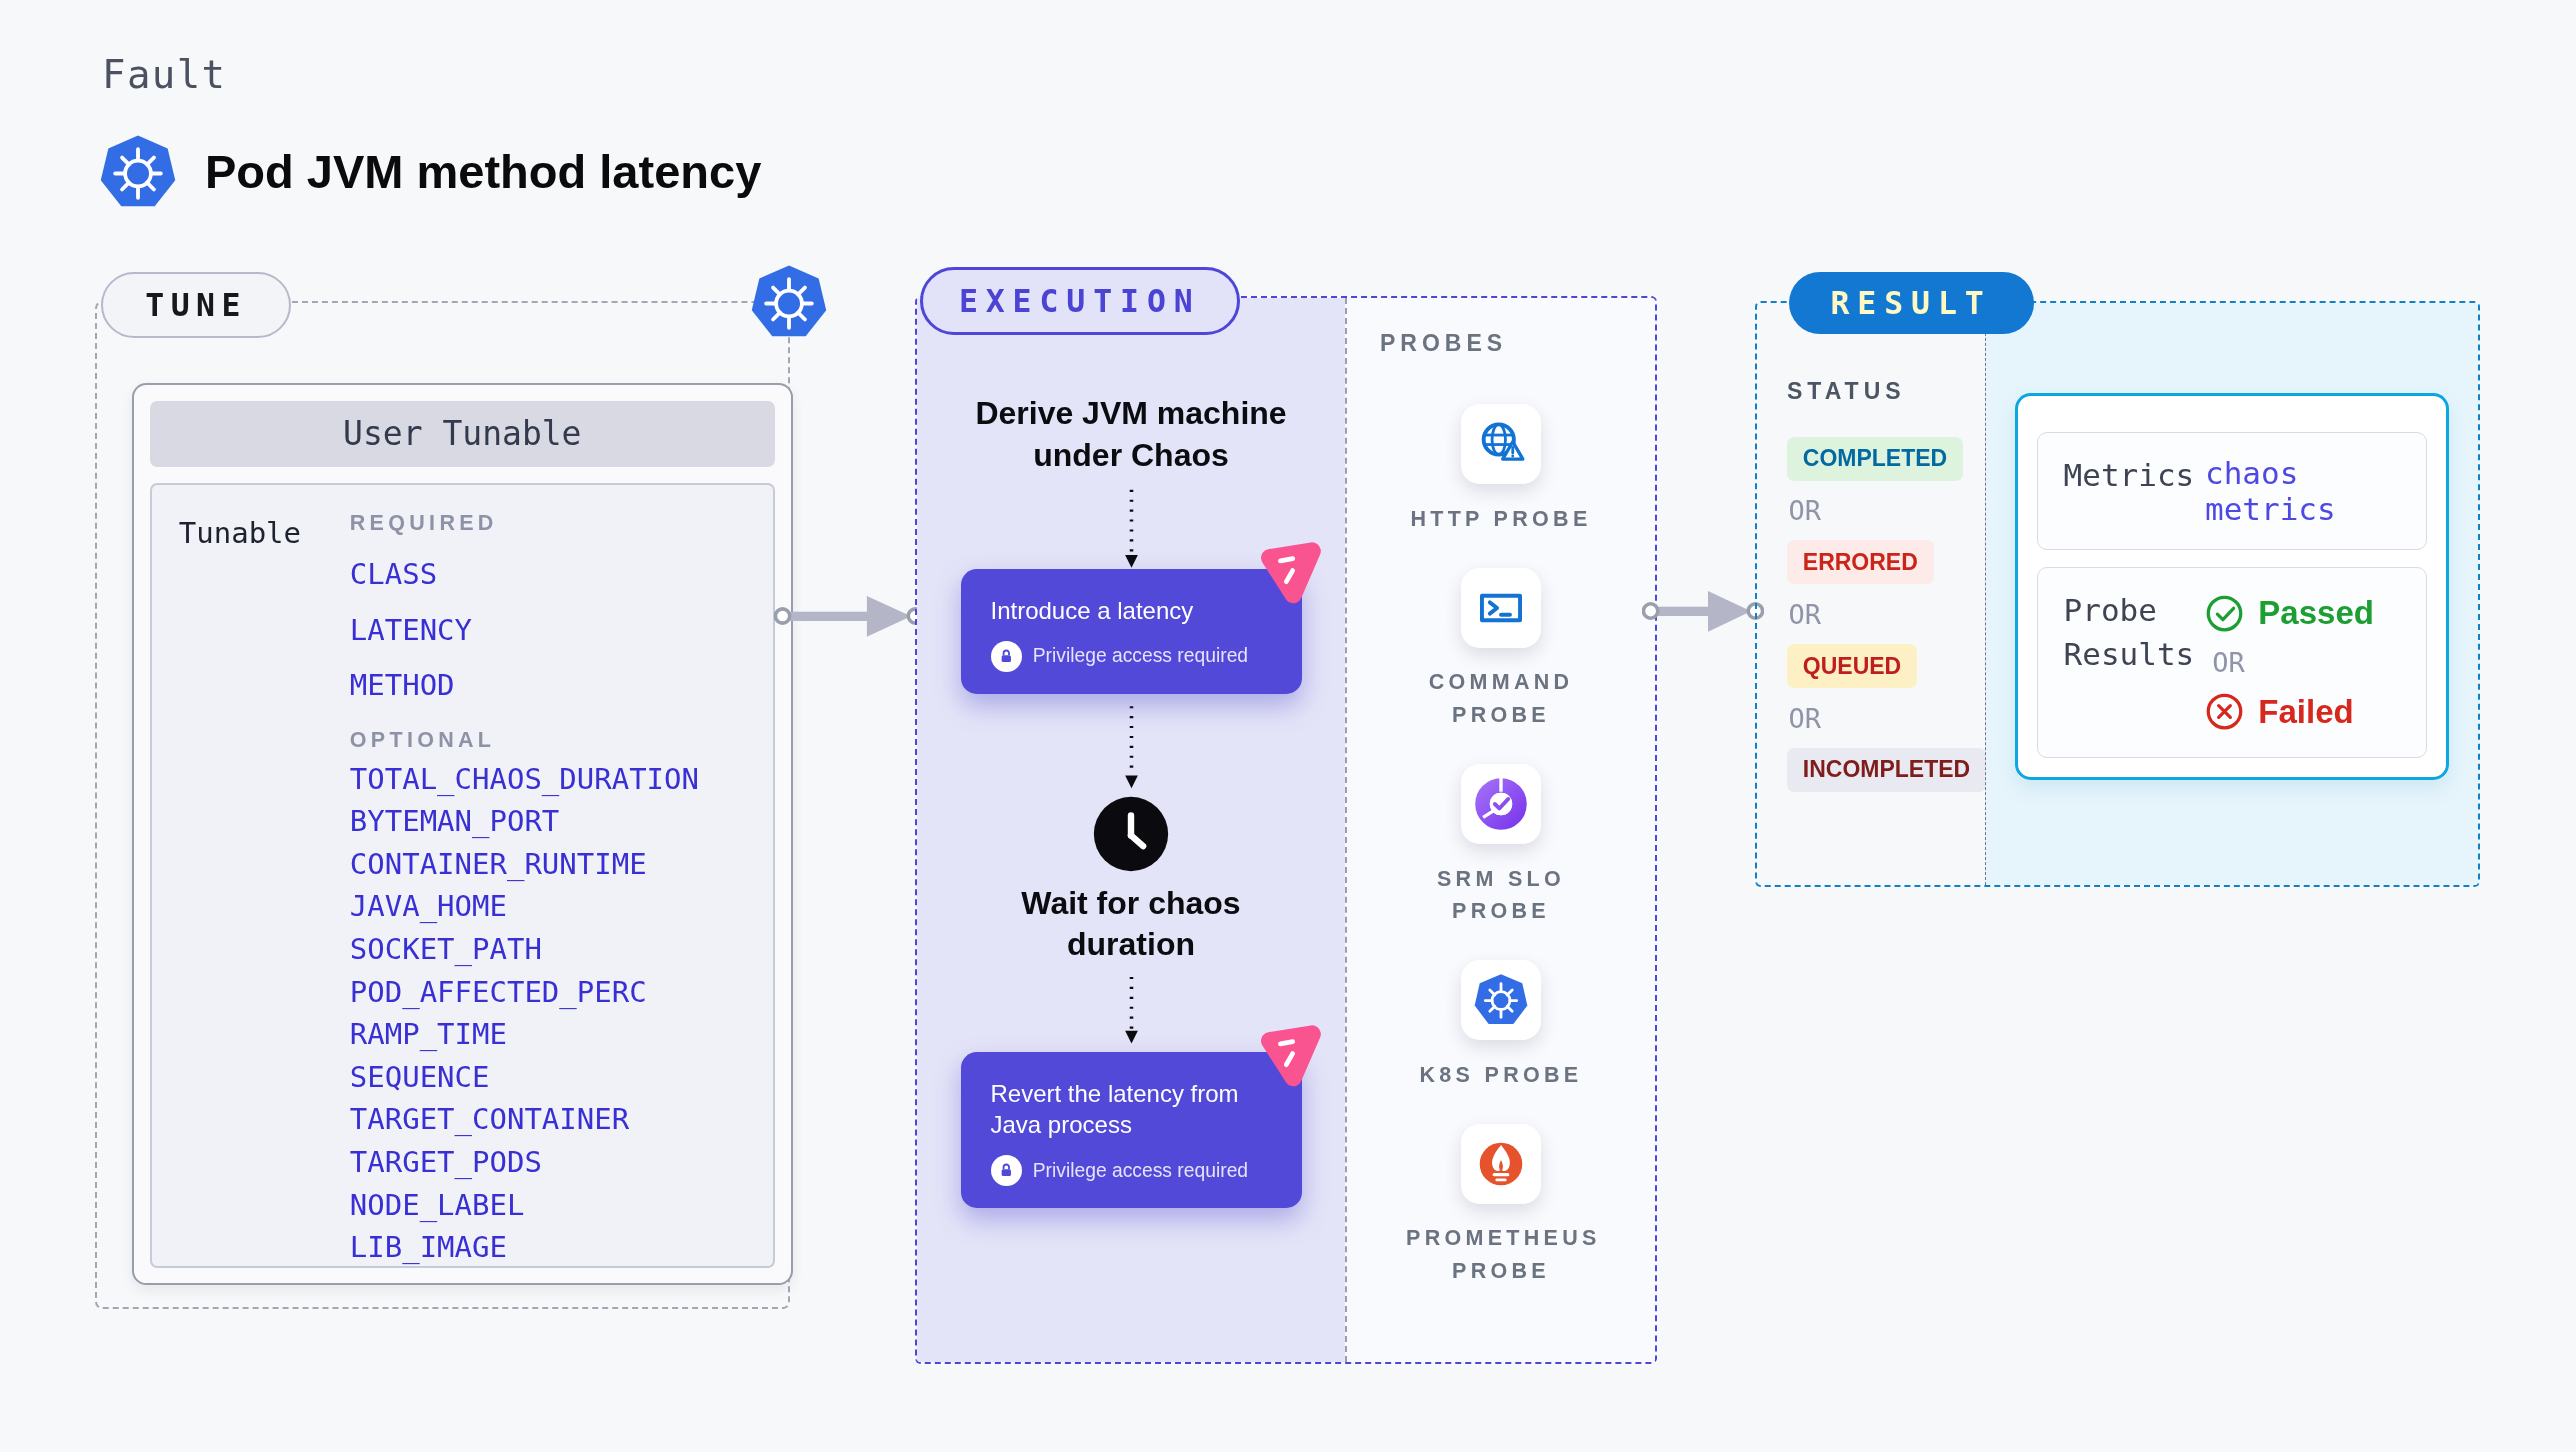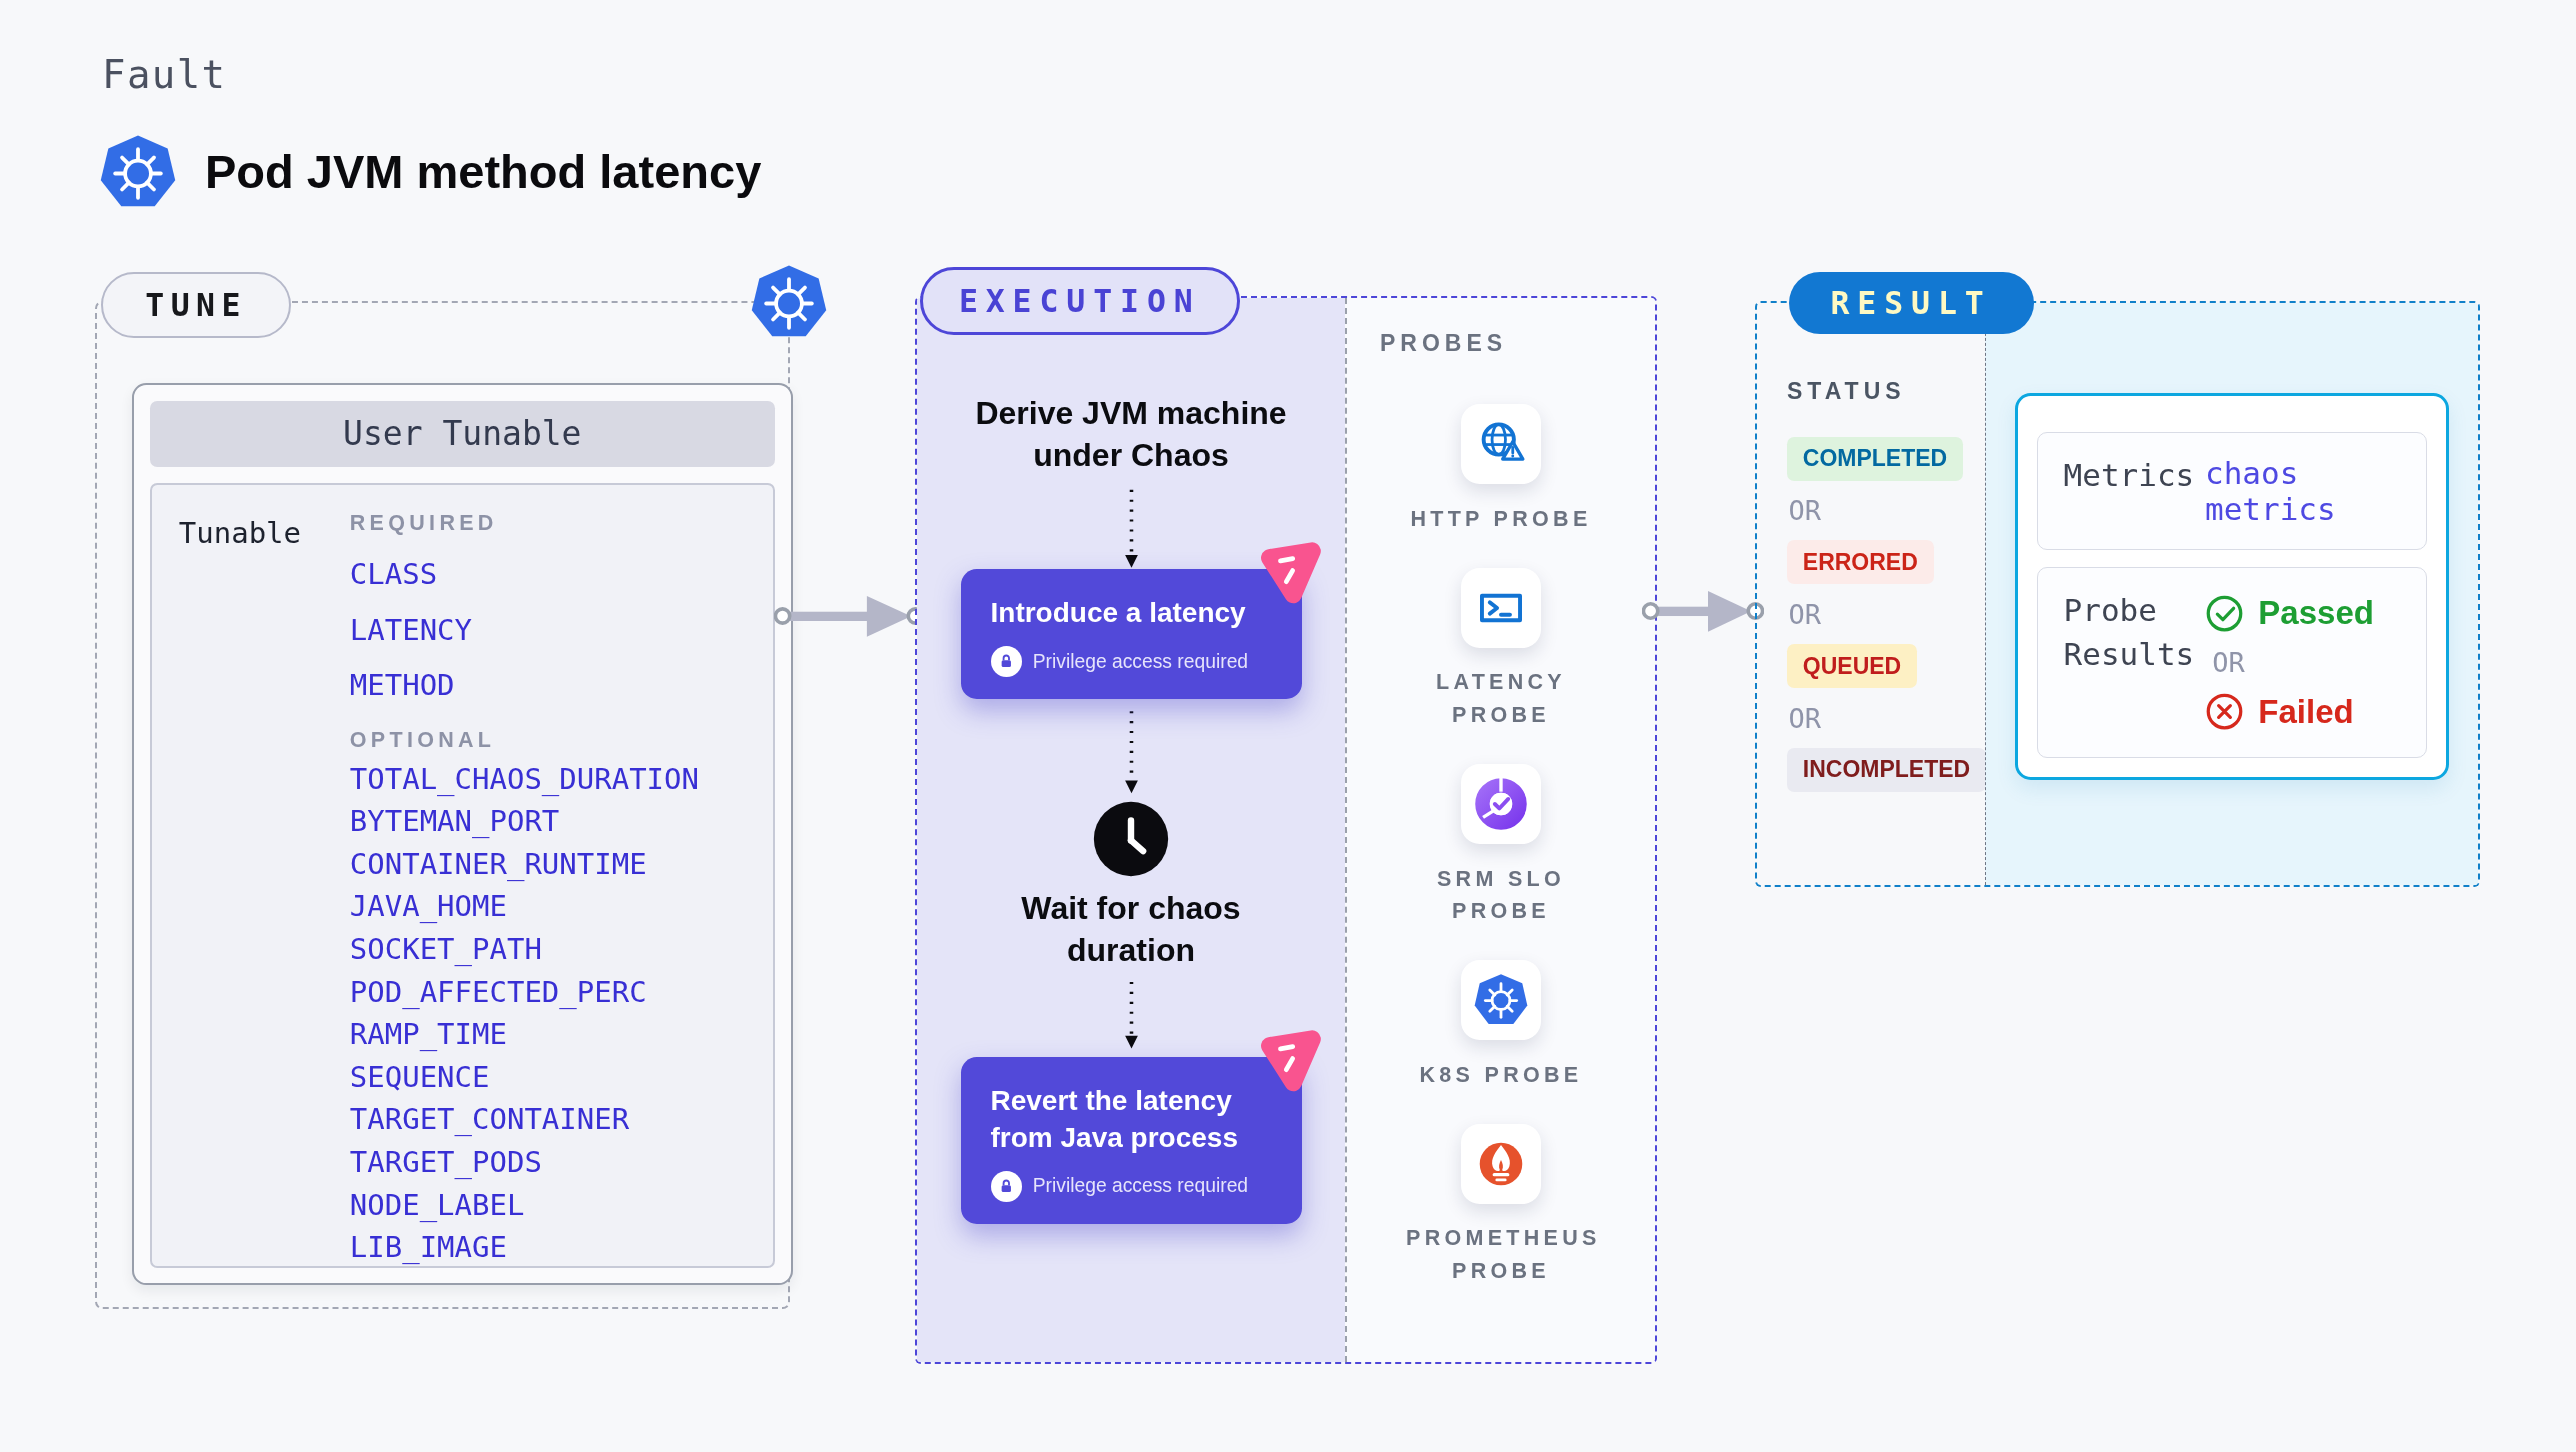--- a/index.html
+++ b/index.html
@@ -56,21 +56,21 @@
   .step-text{margin-top:95px;width:344px;text-align:center;font-weight:800;font-size:32px;
              color:#0b0c10;line-height:1.3;}
   .wait-text{margin-top:8.6px;width:301px;text-align:center;font-weight:800;font-size:32px;
              color:#0b0c10;line-height:1.3;}
   .dot-arrow{display:block;}
   .a1{margin-top:11.5px;} .a2{margin-top:10px;} .a3{margin-top:8.6px;}
   .exec-card{margin-top:1.4px;width:281px;background:#5249d9;border-radius:15.8px;
              padding:26px 30px 21.5px;box-shadow:0 11.5px 26px rgba(70,62,200,.35);
              position:relative;color:#fff;}
   .card2{margin-top:8.6px;}
-  .card-title{font-weight:700;font-size:28px;line-height:1.3;}
+  .card-title{font-weight:400;font-size:24px;line-height:1.3;}
   .priv-row{margin-top:14.3px;display:flex;align-items:center;gap:10.7px;}
   .lock-circle{width:31.5px;height:31.5px;background:#ffffff;border-radius:50%;display:flex;
                align-items:center;justify-content:center;flex:none;}
   .lock-circle svg{width:18.6px;height:18.6px;}
   .priv-text{font-size:19.3px;color:#e6e4fb;}
   .badge-pink{position:absolute;top:-34px;right:-24px;width:79px;height:79px;
               transform:rotate(8deg);}
   .clock-wrap{margin-top:5.7px;width:80px;height:80px;}
 
   
@@ -295,21 +295,21 @@
         </div>
 
         <div class="probe-item">
           <div class="probe-tile">
             <svg viewBox="0 0 100 100" fill="none" stroke="#1273d3" stroke-width="7" stroke-linecap="round" stroke-linejoin="round">
               <path d="M16 28 H84 V72 H16 Z" rx="6"></path>
               <polyline points="30,40 43,50 30,60"></polyline>
               <line x1="50" y1="62" x2="66" y2="62"></line>
             </svg>
           </div>
-          <div class="probe-label">LATENCY PROBE</div>
+          <div class="probe-label">COMMAND PROBE</div>
         </div>
 
         <div class="probe-item">
           <div class="probe-tile">
             <svg viewBox="0 0 100 100">
               <defs>
                 <linearGradient id="srmgrad" x1="0" y1="0" x2="1" y2="1">
                   <stop offset="0" stop-color="#a06bf7"></stop>
                     <stop offset="1" stop-color="#7c3aed"></stop>
                 </linearGradient>

